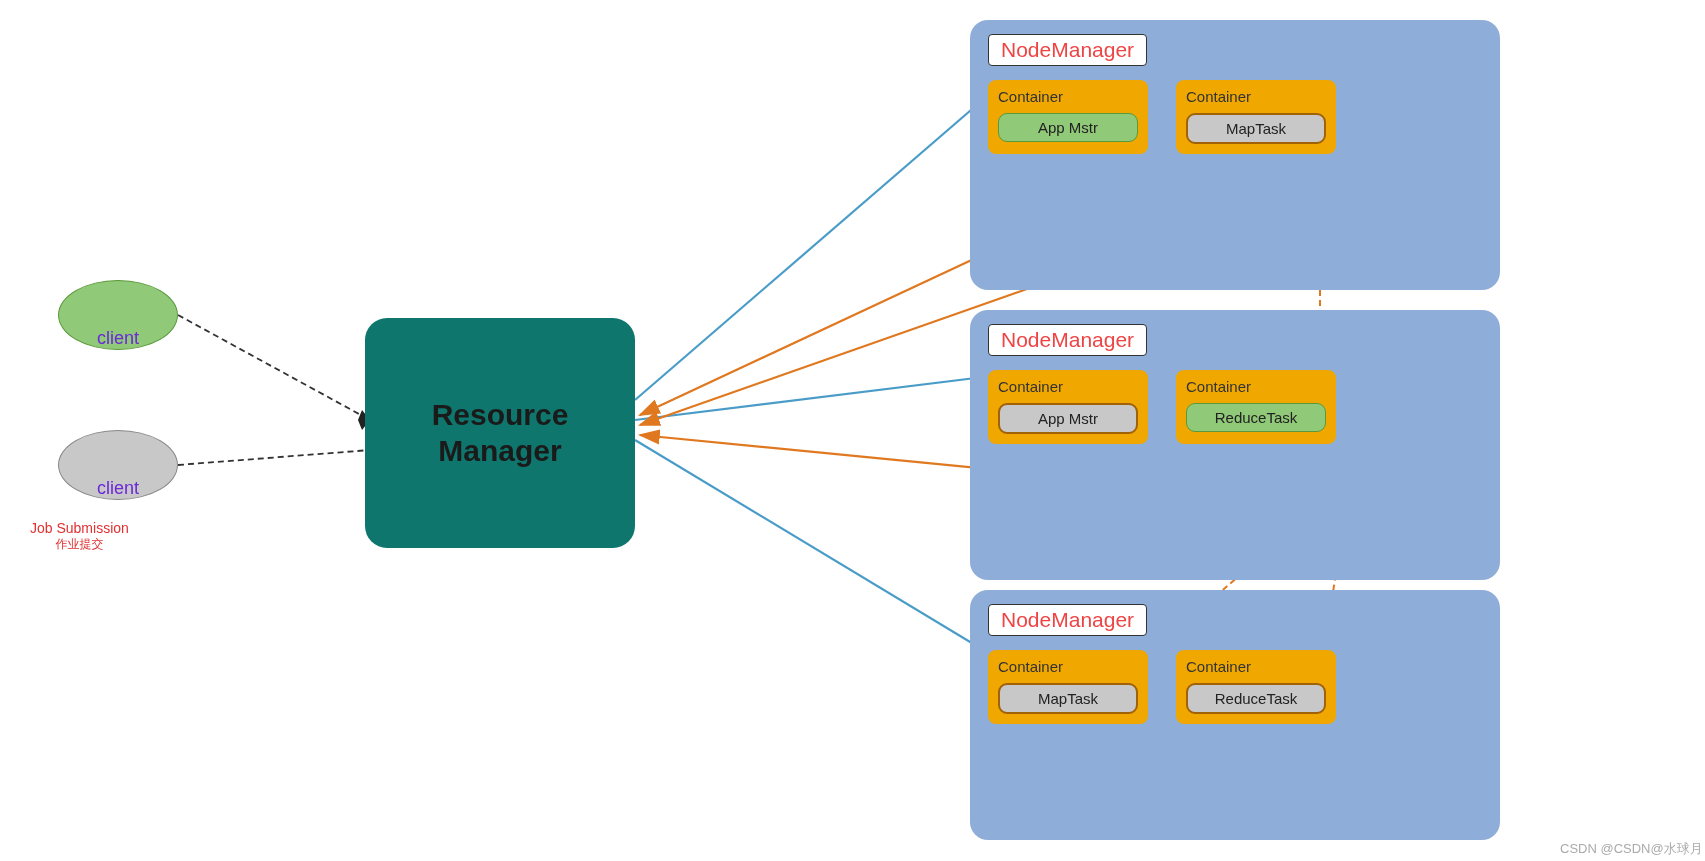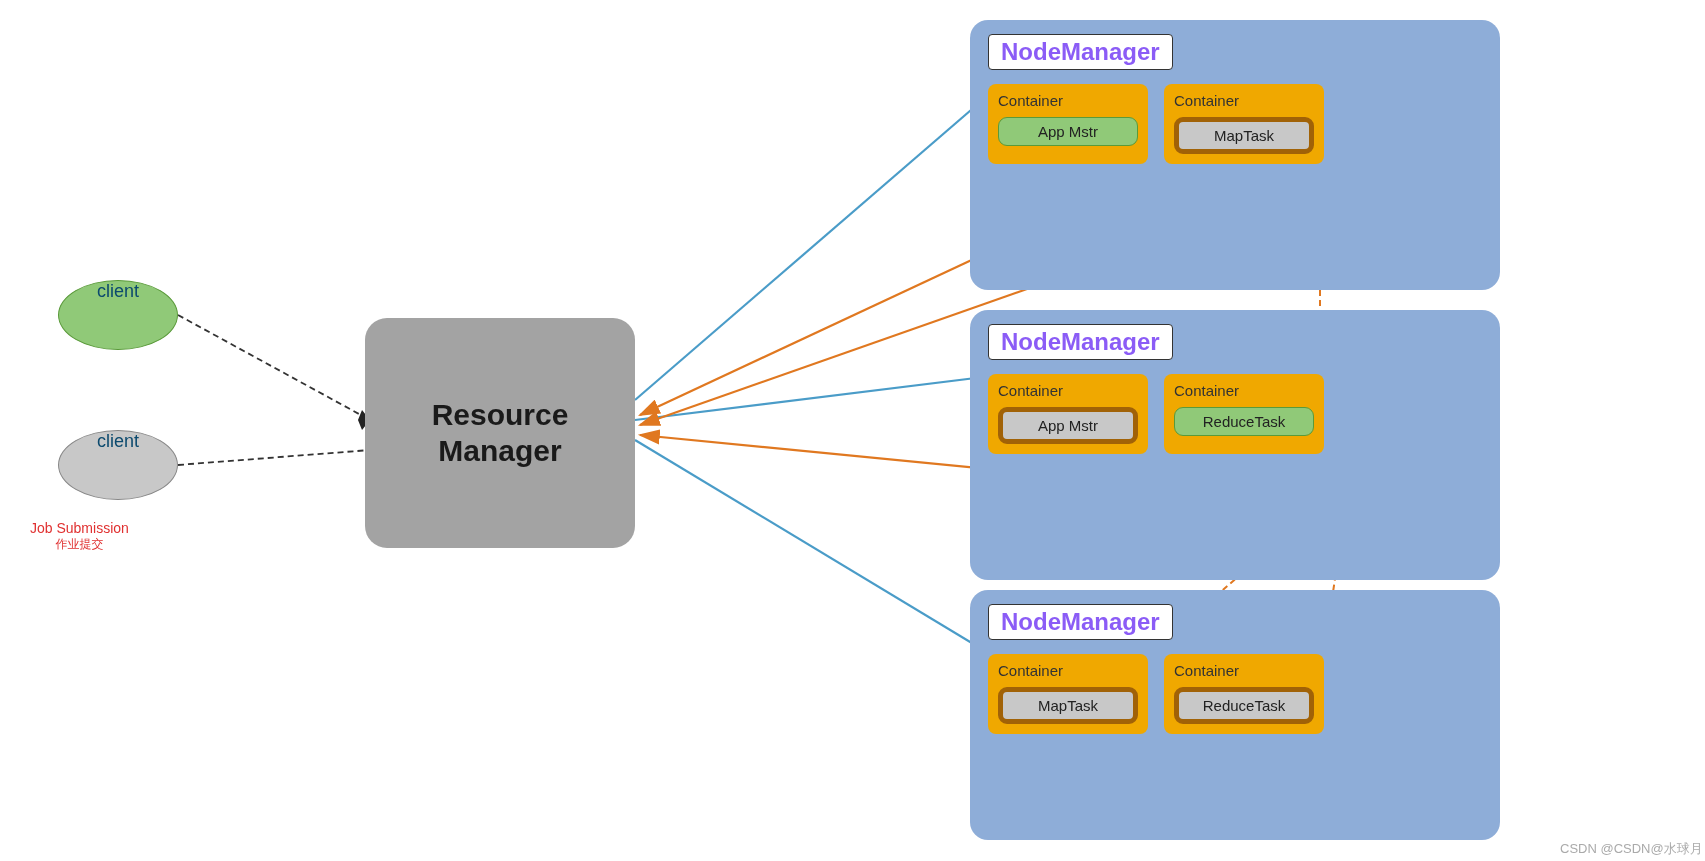--- a/index.html
+++ b/index.html
@@ -16,33 +16,33 @@
       width: 1705px;
       height: 861px;
     }
     
     .client-ellipse {
       position: absolute;
       border-radius: 50%;
       background: #90c978;
       border: 1.5px solid #5a9a3a;
       display: flex;
-      align-items: flex-start;
+      align-items: flex-end;
       justify-content: center;
       font-size: 18px;
-      color: #0c4a6e;
+      color: #6d28d9;
     }
     .client-ellipse.gray {
       background: #c8c8c8;
       border: 1.5px solid #888;
     }
     
     .resource-manager {
       position: absolute;
-      background: #a3a3a3;
+      background: #0f766e;
       border-radius: 22px;
       display: flex;
       align-items: center;
       justify-content: center;
       text-align: center;
     }
     .resource-manager-text {
       font-size: 30px;
       font-weight: bold;
       color: #1a1a1a;
@@ -53,29 +53,29 @@
       position: absolute;
       background: #8eadd8;
       border-radius: 18px;
       padding: 14px 18px 18px 18px;
     }
     .node-manager-label-box {
       background: white;
       border: 1.5px solid #333;
       border-radius: 4px;
       padding: 3px 12px;
-      font-size: 24px;
-      font-weight: bold;
-      color: #8b5cf6;
+      font-size: 21px;
+      font-weight: normal;
+      color: #ef4444;
       display: inline-block;
       margin-bottom: 14px;
     }
     .containers-row {
       display: flex;
-      gap: 16px;
+      gap: 28px;
     }
     .container-box {
       background: #f0a800;
       border-radius: 8px;
       padding: 8px 10px 10px 10px;
       min-width: 160px;
       display: flex;
       flex-direction: column;
       align-items: flex-start;
     }
@@ -91,21 +91,21 @@
       color: #222;
       width: 100%;
       text-align: center;
     }
     .inner-green {
       background: #90c978;
       border: 1px solid #5a9a3a;
     }
     .inner-gray {
       background: #c8c8c8;
-      border: 5px solid #a16207;
+      border: 2px solid #a16207;
     }
     
     .job-submission {
       position: absolute;
       text-align: center;
     }
     .job-submission .line1 {
       color: #e03030;
       font-size: 14px;
     }

